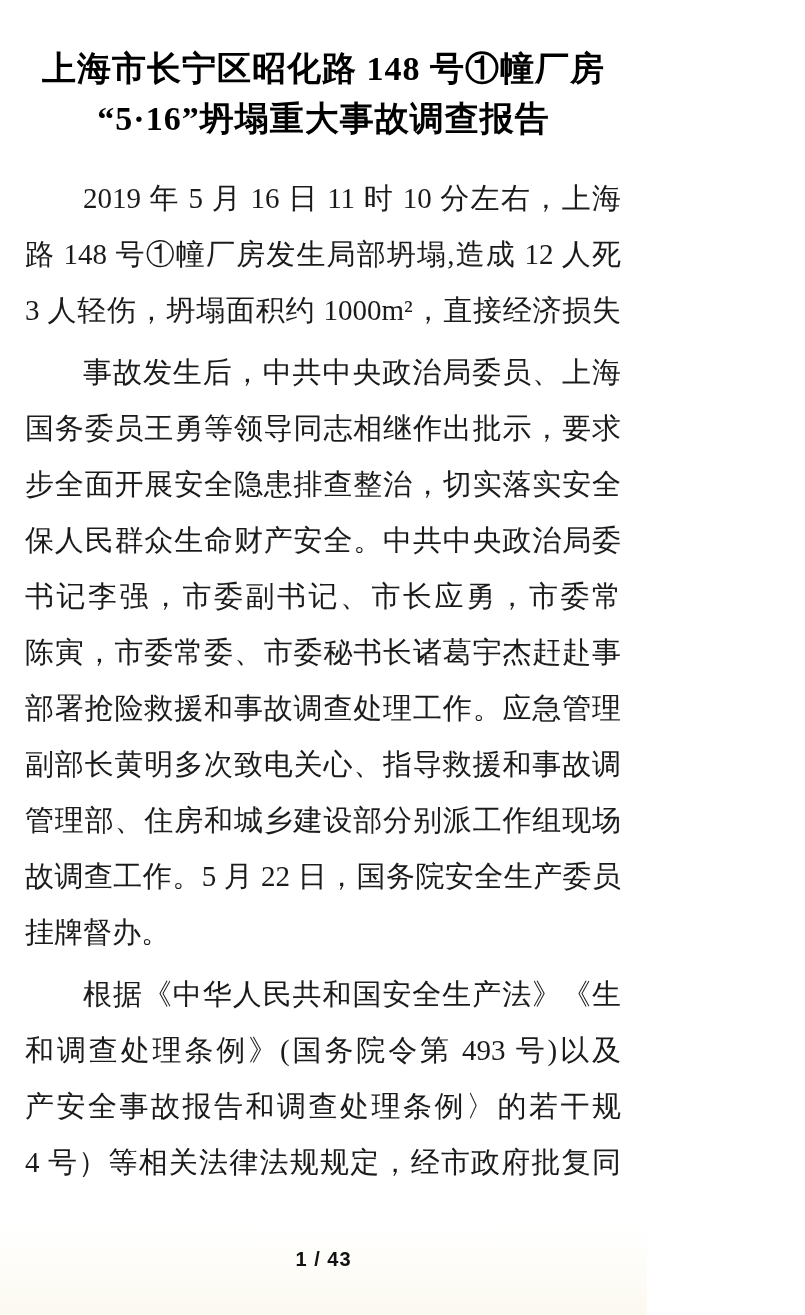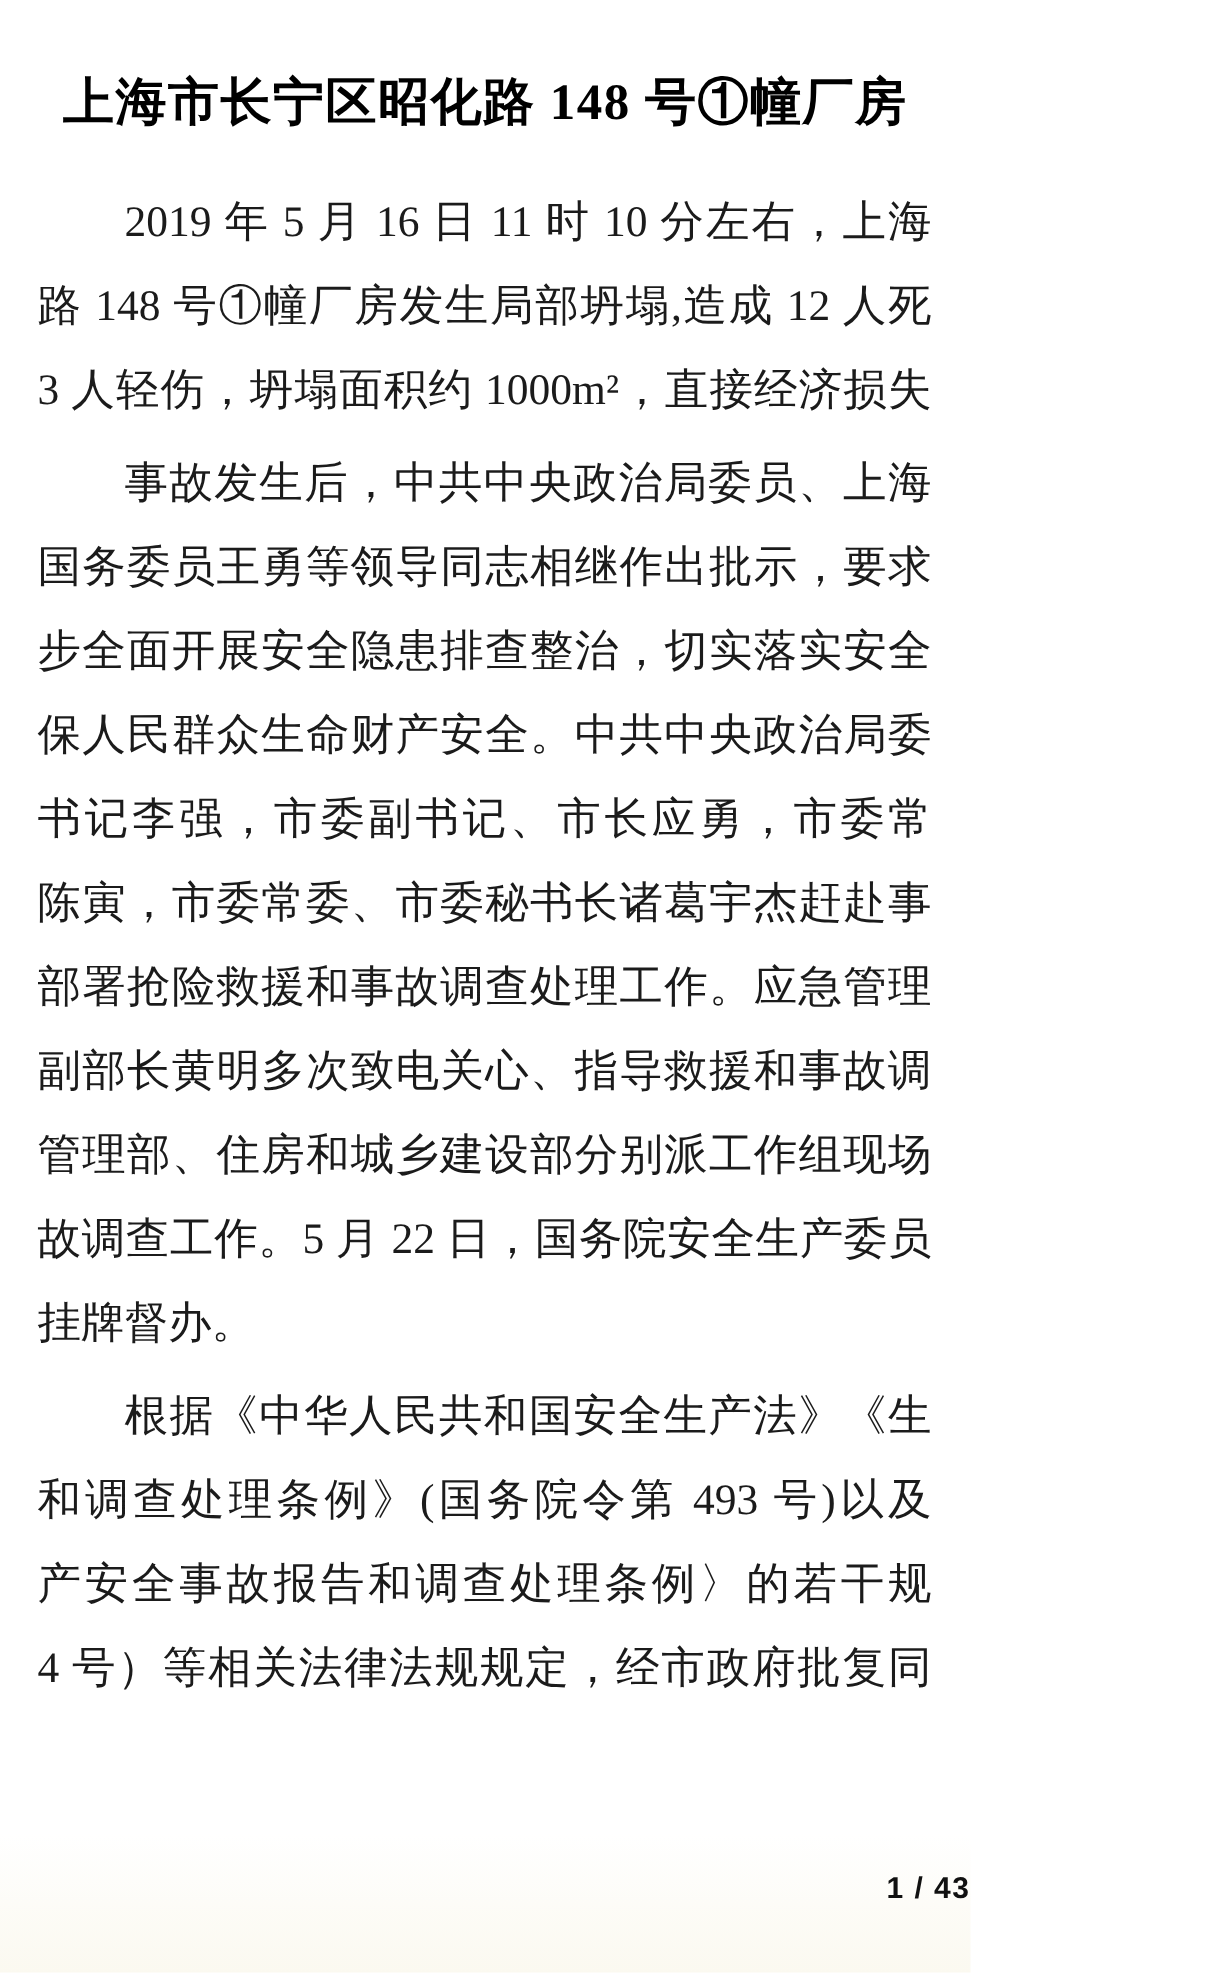--- a/index.html
+++ b/index.html
@@ -42,38 +42,39 @@
     text-align-last: justify;
     text-justify: inter-character;
   }
   .line.first { text-indent: 2em; }
   .line.last  { text-align-last: left; }
   .page-footer {
     position: absolute;
     top: 1248px;
     left: 0;
     width: 100%;
-    text-align: right;
+    text-align: center;
   }
   .page-number {
     display: inline-block;
     font-family: "Liberation Sans", "DejaVu Sans", sans-serif;
     font-size: 20px;
     font-weight: 600;
     letter-spacing: 1px;
     color: #111111;
   }
 </style>
 </head>
 <body>
 
 <div class="page">
 
   <header class="doc-title">
     <div class="title-line">上海市长宁区昭化路 148 号①幢厂房</div>
+    <div class="title-line">“5·16”坍塌重大事故调查报告</div>
   </header>
 
   <main class="doc-body">
 
     <div class="para">
       <div class="line first">2019 年 5 月 16 日 11 时 10 分左右，上海市长宁区昭化</div>
       <div class="line">路 148 号①幢厂房发生局部坍塌,造成 12 人死亡,10 人重伤,</div>
       <div class="line last">3 人轻伤，坍塌面积约 1000m²，直接经济损失约 3430 万元。</div>
     </div>
 

